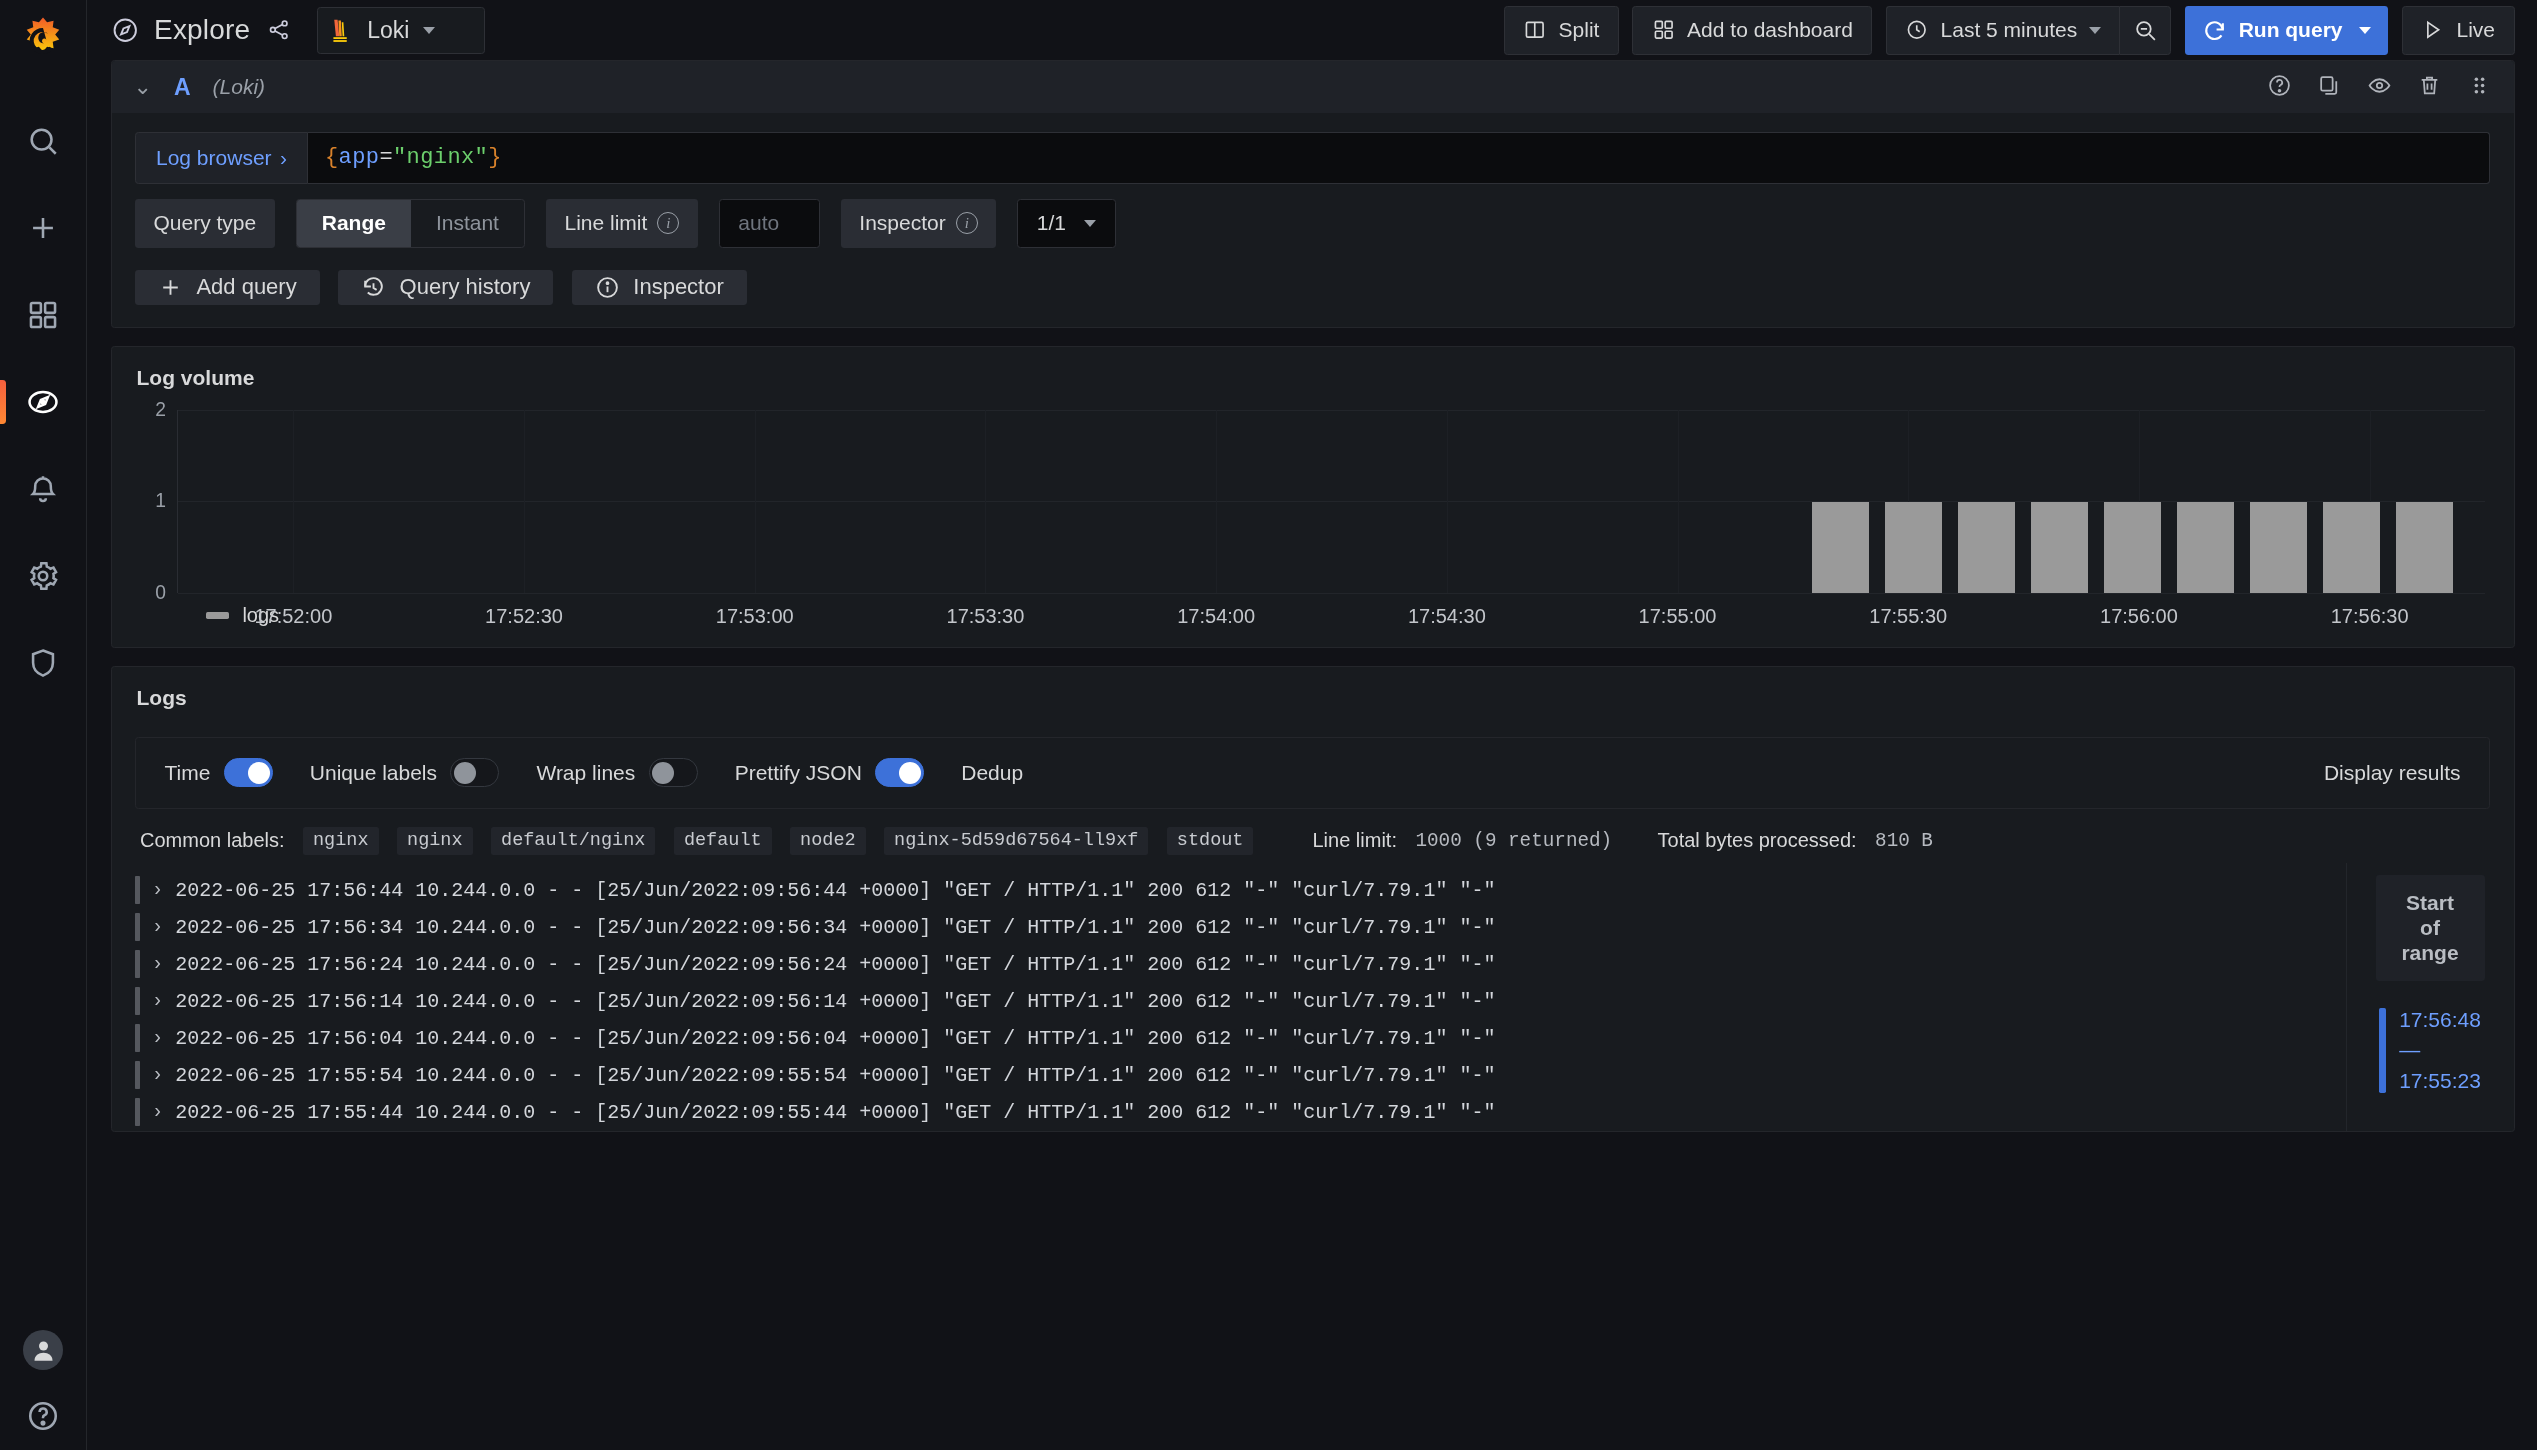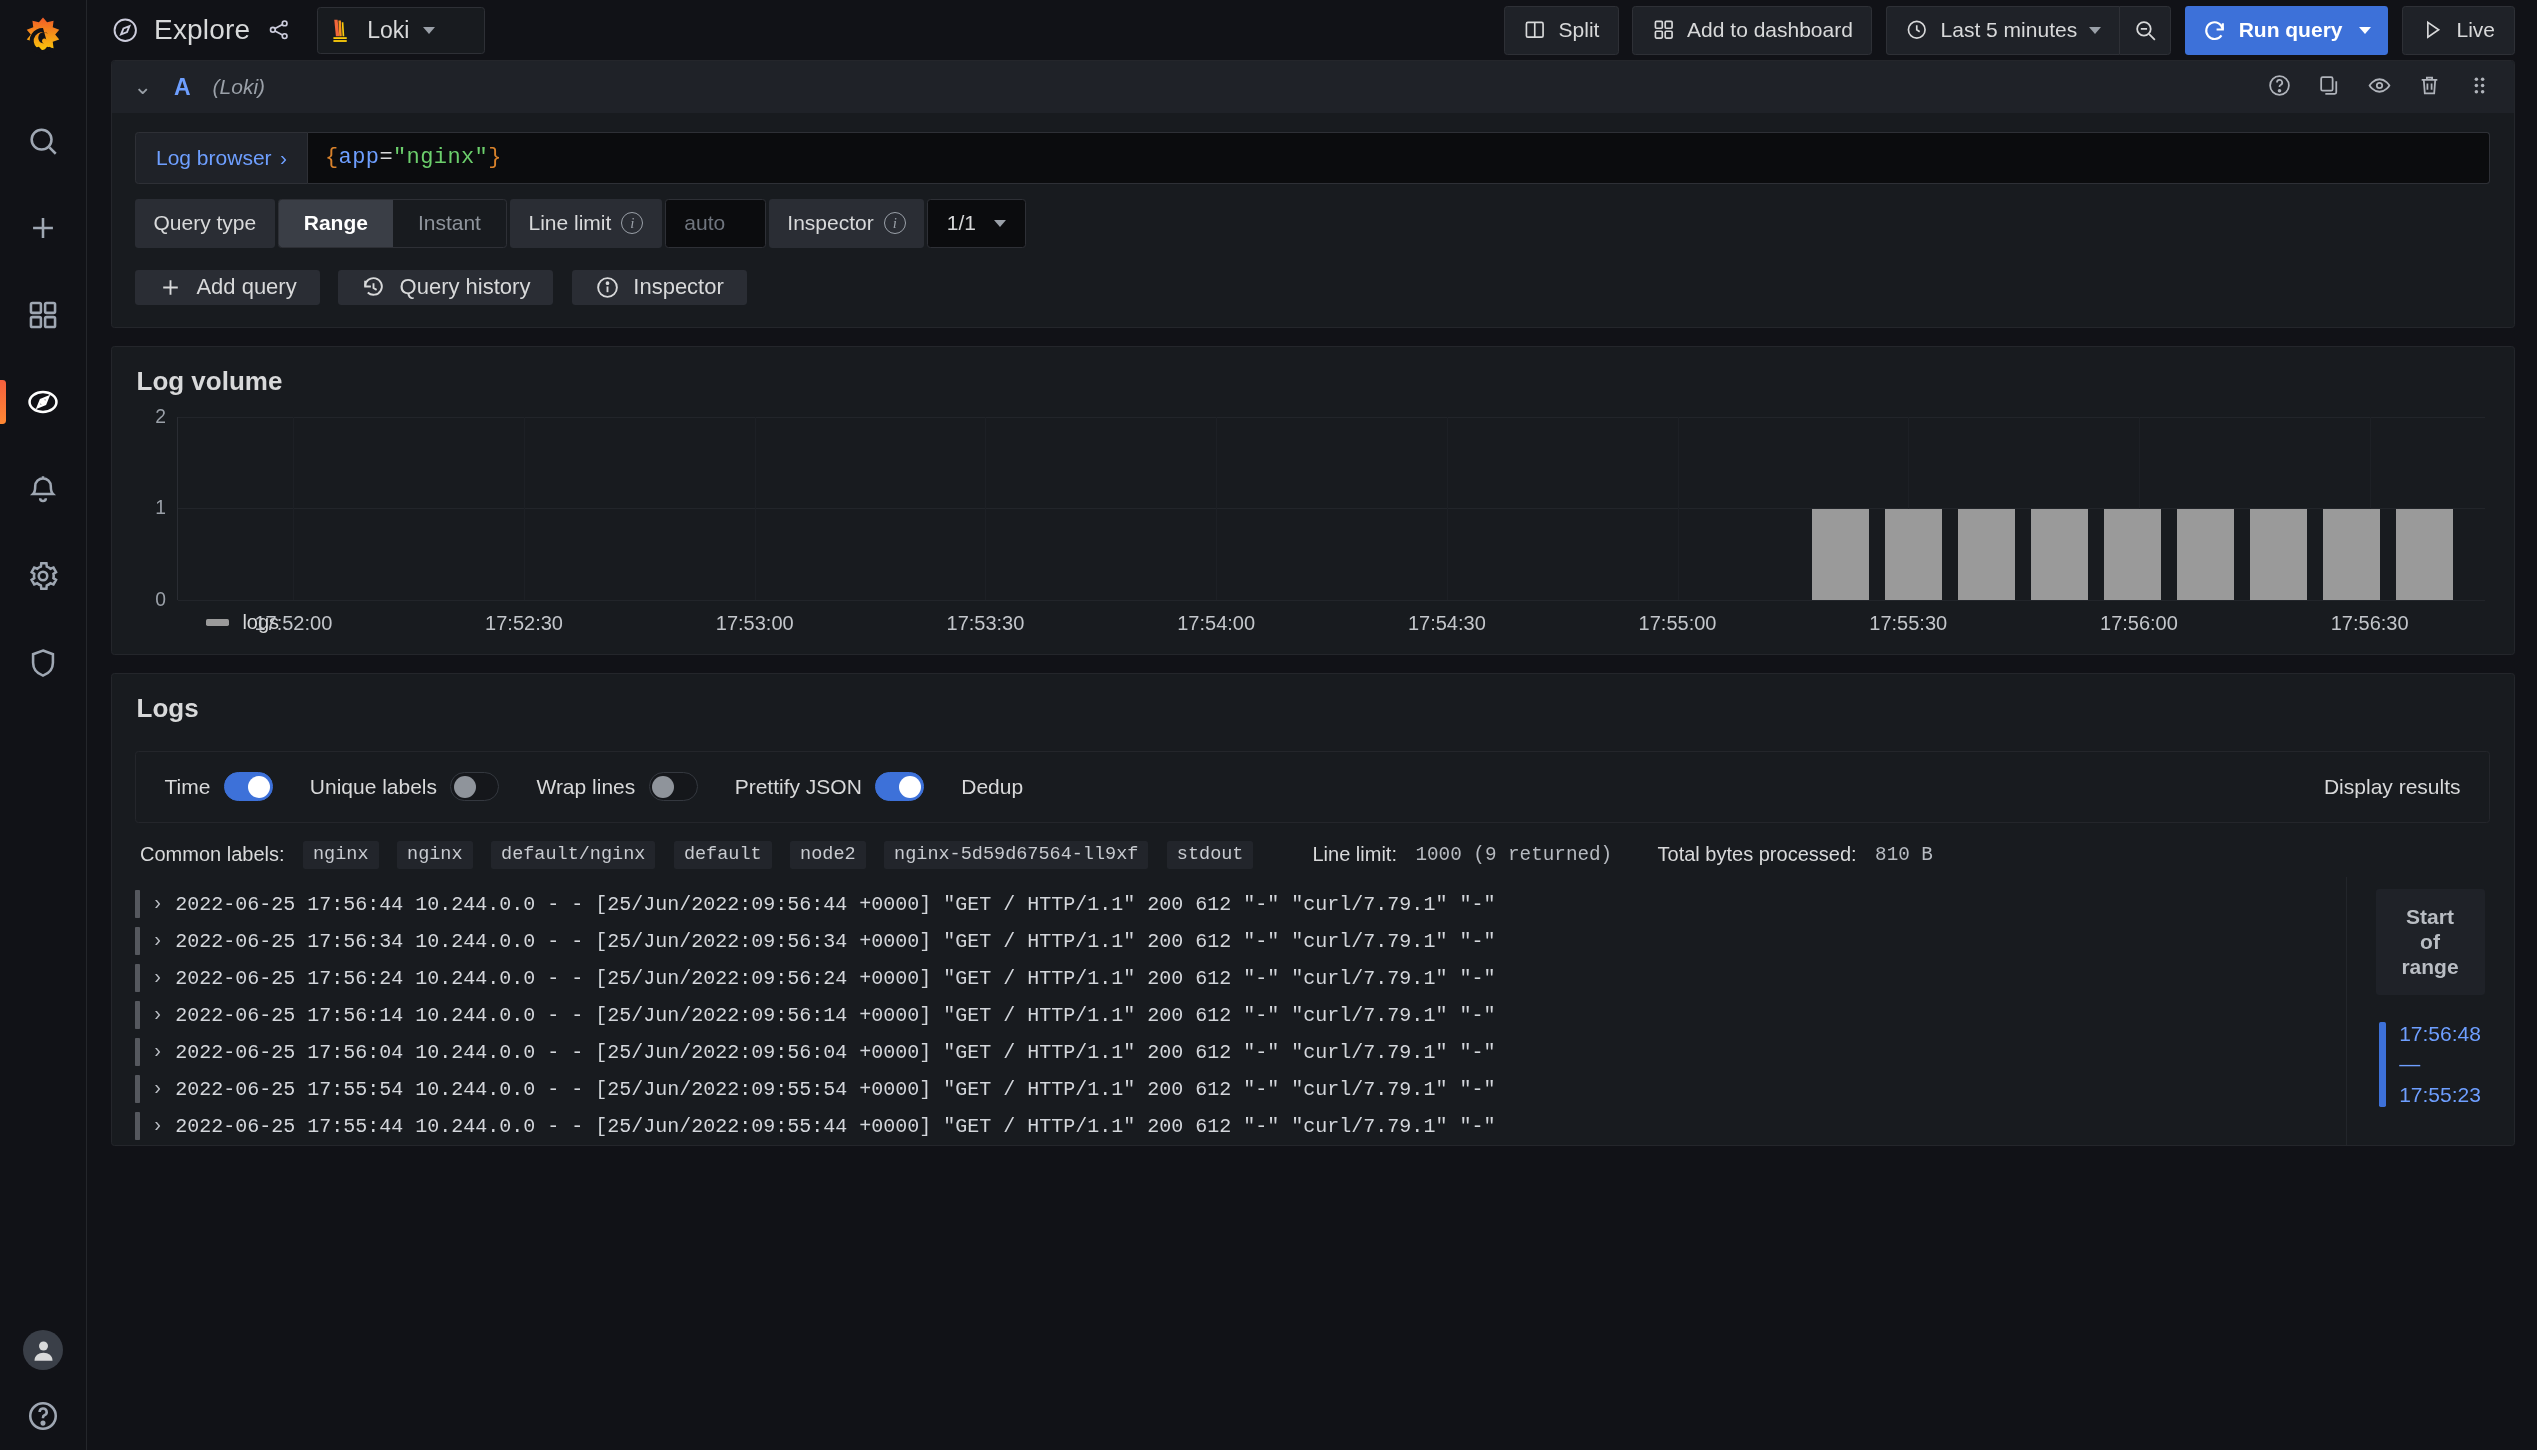--- a/index.html
+++ b/index.html
@@ -117,21 +117,21 @@
     flex:1 1 auto; height: 52px; background:#0b0c0e;
     border:0.8px solid #2e3036; border-left:none; border-radius: 0 3.4px 3.4px 0;
     display:flex; align-items:center; padding: 0 17px;
     font-family: "Liberation Mono", monospace; font-size: 22px; letter-spacing: 0.4px;
   }
   .tok-brace { color:#d9822b; }
   .tok-key { color:#6e9fff; }
   .tok-eq { color:#d8d9da; }
   .tok-str { color:#6ccf6c; }
 
-  .opts-row { display:flex; align-items:stretch; gap: 3px; margin-top: 15px; }
+  .opts-row { display:flex; align-items:stretch; gap: 21px; margin-top: 15px; }
   .opt-label {
     background:#2a2d34; border-radius: 3.4px; color:#d8d9da; font-size:21px;
     display:flex; align-items:center; gap: 10px; padding: 0 18.5px; height: 49px; white-space:nowrap;
   }
   .radio-group { display:flex; background:#181b1f; border:0.8px solid #2e3036; border-radius: 3.4px; overflow:hidden; }
   .radio-opt {
     height: 47px; display:flex; align-items:center; padding: 0 25px;
     font-size: 21px; color:#8e949c; background: transparent;
   }
   .radio-opt.sel { background:#3a3e46; color:#ffffff; font-weight:600; }
@@ -148,21 +148,21 @@
 
   .actions-row { display:flex; gap: 18.5px; margin-top: 22px; }
   .action-btn {
     height: 35px; background:#2a2d34; border-radius:3.4px; border:0.8px solid transparent;
     color:#d8d9da; font-size:22px; display:flex; align-items:center; gap:13.4px; padding:0 22px;
   }
   .action-btn svg { width: 25px; height: 25px; }
 
   
   .panel { margin-bottom: 18.5px; }
-  .panel-title { font-size: 26px; font-weight: 600; color:#d8d9da; padding: 18.5px 25px 5px 25px; }
+  .panel-title { font-size: 21px; font-weight: 600; color:#d8d9da; padding: 18.5px 25px 5px 25px; }
   .chart-wrap { position: relative; height: 252px; padding: 15px 28.5px 0 28.5px; }
   .chart-area { position: relative; height: 183px; margin-left: 37px; border-left:0.8px solid #2a2d33;}
   .ytick { position:absolute; left:-37px; transform: translateY(-50%); font-size:19.3px; color:#9aa0a8; width: 25px; text-align:right;}
   .gridline { position:absolute; left:0; right:0; height:0.8px; background:#22252a; }
   .vgrid { position:absolute; top:0; bottom:0; width:0.8px; background:#1d2025; }
   .bar { position:absolute; bottom:0; background:#9a9a9a; }
   .xtick { position:absolute; transform: translateX(-50%); font-size:20px; color:#c3c6cb; top: 195px; white-space:nowrap;}
   .legend { display:flex; align-items:center; gap:13.4px; padding: 11.8px 0 0 37px; margin-left: 28.5px;}
   .legend-swatch { width: 23.5px; height: 6.7px; border-radius: 1.7px; background:#9a9a9a; }
   .legend-label { font-size: 20px; color:#d8d9da; }

